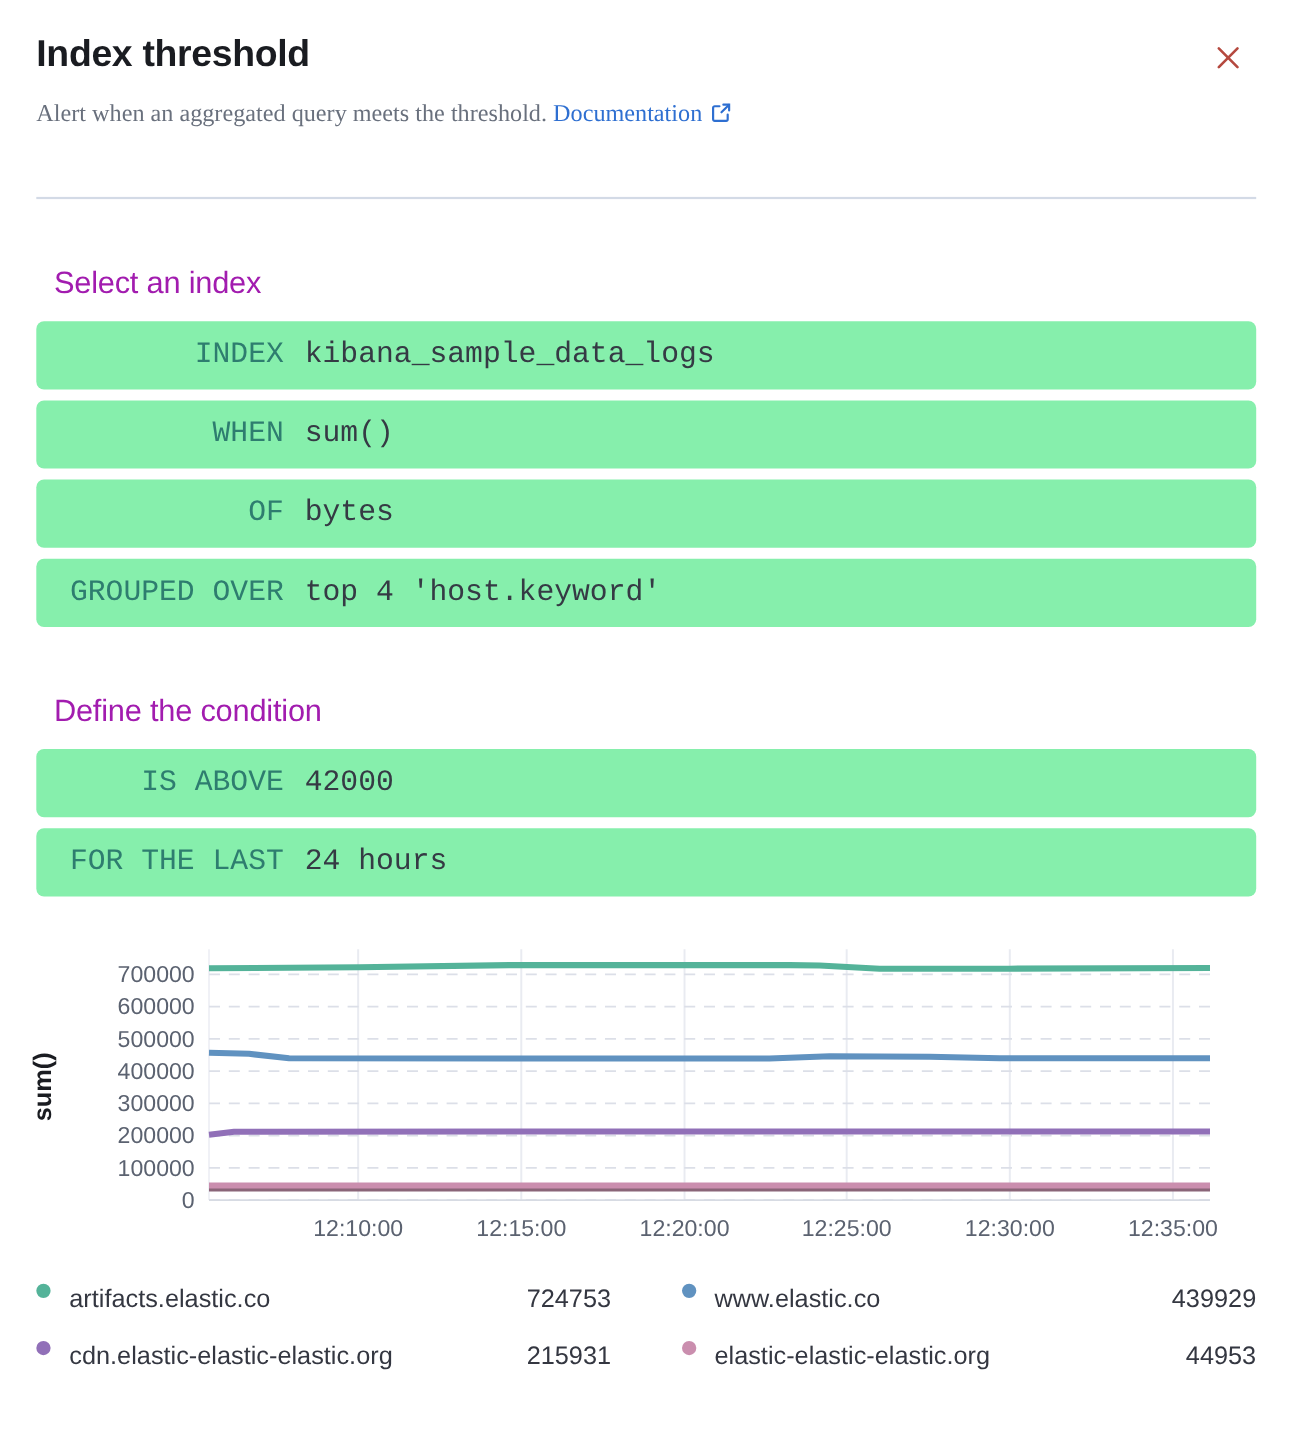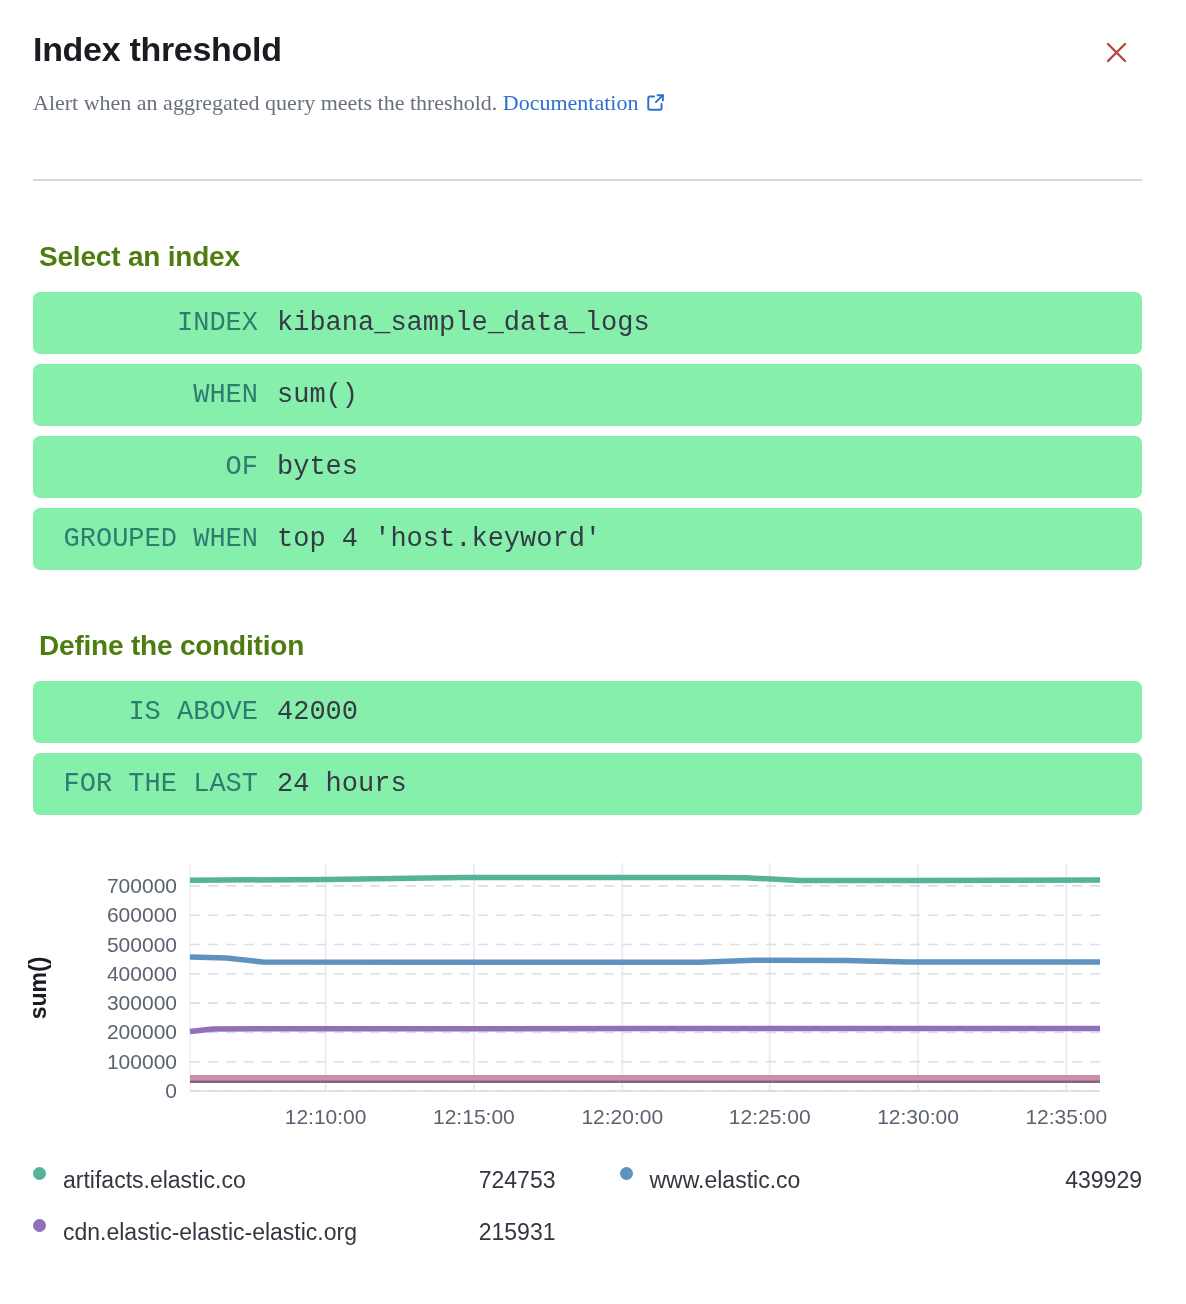--- a/index.html
+++ b/index.html
@@ -9,21 +9,21 @@
   .header { position:relative; margin:28px 44px 0 33px; }
   .title { font-size:34px; font-weight:700; letter-spacing:-0.3px; line-height:1.25; color:#1a1c21; }
   .close-btn { position:absolute; top:6px; right:8px; width:36px; height:36px;
     background:none; border:none; cursor:pointer; display:flex; align-items:center; justify-content:center; }
   .subtitle { margin-top:16px; font-size:22px; line-height:1.45; color:#69707d;font-family:Liberation Serif, serif; }
   .doc-link { color:#2e6fd1; text-decoration:none; cursor:pointer; }
   .ext-icon { display:inline-block; vertical-align:-3px; margin-left:7px; }
 
   .divider { margin:58px 44px 0 33px; border:none; border-top:2px solid #d3dae6; }
 
-  .section-heading { margin:60px 44px 0 39px; font-size:28px; font-weight:700; letter-spacing:-0.2px; color:#4d7c0f; }
+  .section-heading { margin:60px 44px 0 49px; font-size:28px; font-weight:400; letter-spacing:-0.2px; color:#a21caf; }
 
   .expr-list { margin:19px 44px 0 33px; }
   .expr-row { display:flex; align-items:center; width:100%; height:62px; margin-bottom:10px;
     background:#86efac; border:none; border-radius:7px; text-align:left; cursor:pointer;
     font-family:"Liberation Mono","DejaVu Sans Mono",monospace; font-size:27px; }
   .expr-kw { width:225px; text-align:right; color:#2e7d6f; white-space:pre; }
   .expr-val { margin-left:19px; color:#353a44; white-space:pre; }
 
   .chart-wrap { margin-top:36px; width:1186px; }
   .chart-wrap svg { display:block; }
@@ -66,21 +66,21 @@
   </button>
   <button class="expr-row">
     <span class="expr-kw">WHEN</span>
     <span class="expr-val">sum()</span>
   </button>
   <button class="expr-row">
     <span class="expr-kw">OF</span>
     <span class="expr-val">bytes</span>
   </button>
   <button class="expr-row">
-    <span class="expr-kw">GROUPED WHEN</span>
+    <span class="expr-kw">GROUPED OVER</span>
     <span class="expr-val">top 4 'host.keyword'</span>
   </button>
 </div>
 
 <h2 class="section-heading">Define the condition</h2>
 <div class="expr-list">
   <button class="expr-row">
     <span class="expr-kw">IS ABOVE</span>
     <span class="expr-val">42000</span>
   </button>
@@ -140,13 +140,18 @@
   <div class="legend-item">
     <span class="legend-dot" style="background: rgb(96, 146, 192);"></span>
     <span class="legend-label">www.elastic.co</span>
     <span class="legend-value">439929</span>
   </div>
   <div class="legend-item">
     <span class="legend-dot" style="background: rgb(145, 112, 184);"></span>
     <span class="legend-label">cdn.elastic-elastic-elastic.org</span>
     <span class="legend-value">215931</span>
   </div>
+  <div class="legend-item">
+    <span class="legend-dot" style="background: rgb(202, 142, 174);"></span>
+    <span class="legend-label">elastic-elastic-elastic.org</span>
+    <span class="legend-value">44953</span>
+  </div>
 </div>
 
 </body></html>

